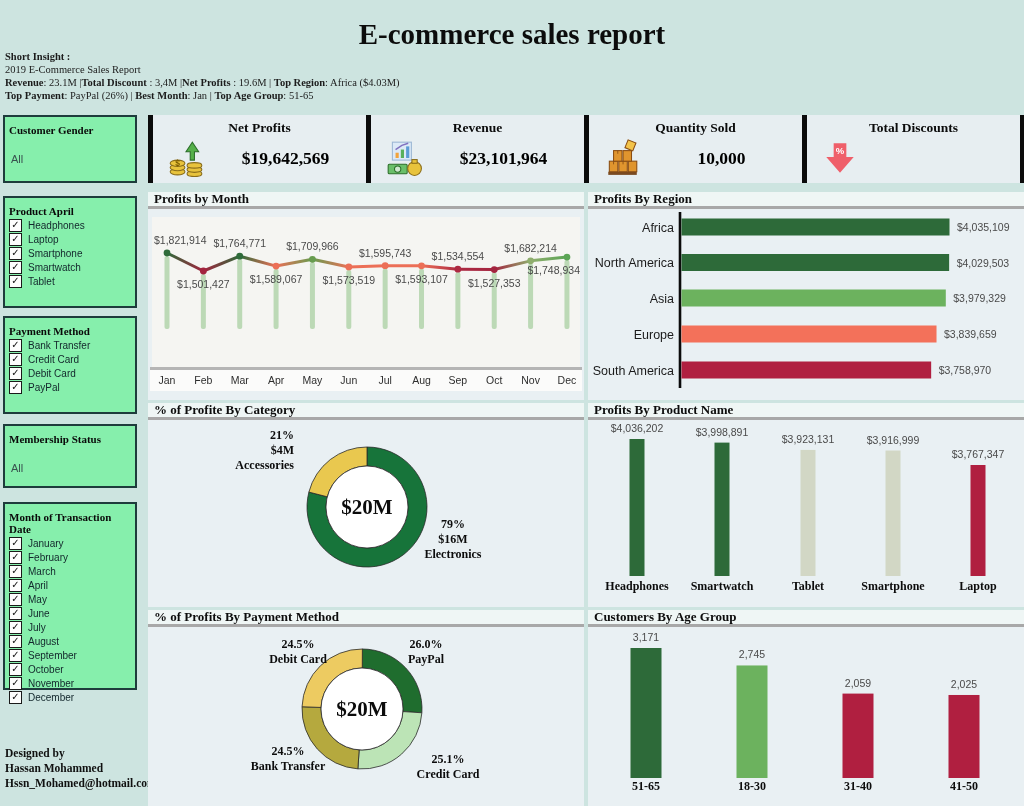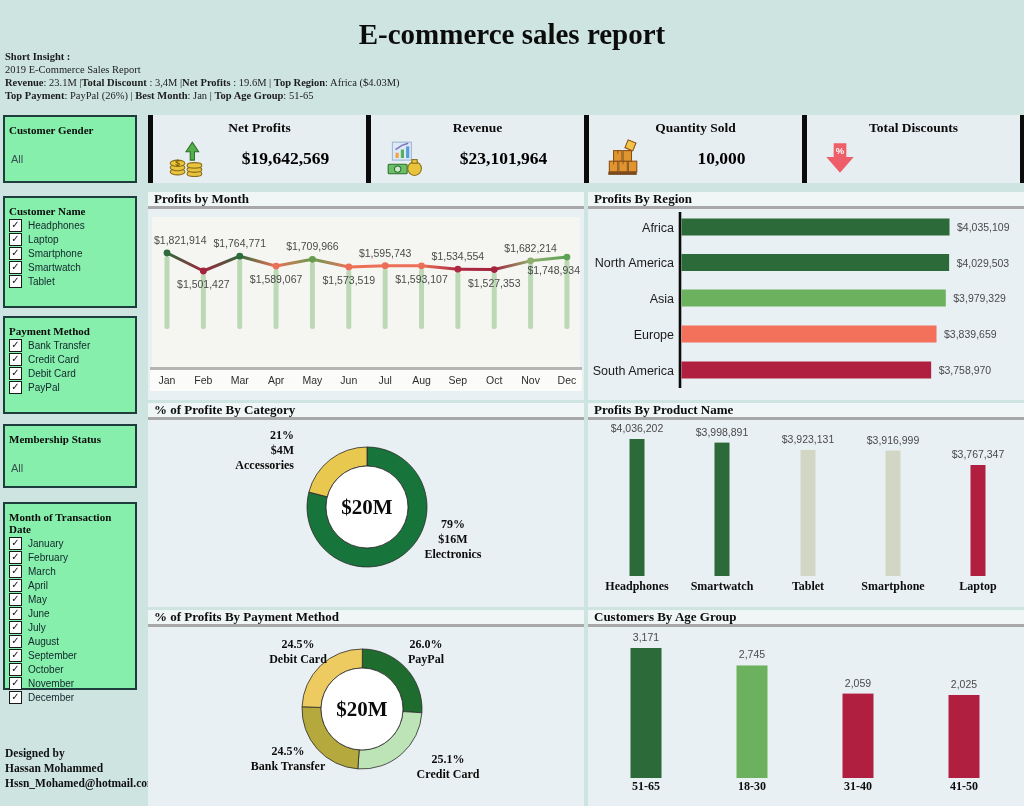--- a/index.html
+++ b/index.html
@@ -50,21 +50,21 @@
         <div><b>Top Payment</b>: PayPal (26%) | <b>Best Month</b>: Jan | <b>Top Age Group</b>: 51-65</div>
       </div>
   </div>
 
   <div id="filters">
       <div class="filter" style="top:115px;height:68px">
         <div class="ft">Customer Gender</div>
         <div class="fval">All</div>
       </div>
       <div class="filter" style="top:196px;height:112px">
-        <div class="ft">Customer Name</div>
+        <div class="ft">Product April</div>
         <div class="chk-row">
           <span class="chk">✓</span>
           <span class="chk-lab">Headphones</span>
         </div>
         <div class="chk-row">
           <span class="chk">✓</span>
           <span class="chk-lab">Laptop</span>
         </div>
         <div class="chk-row">
           <span class="chk">✓</span>

